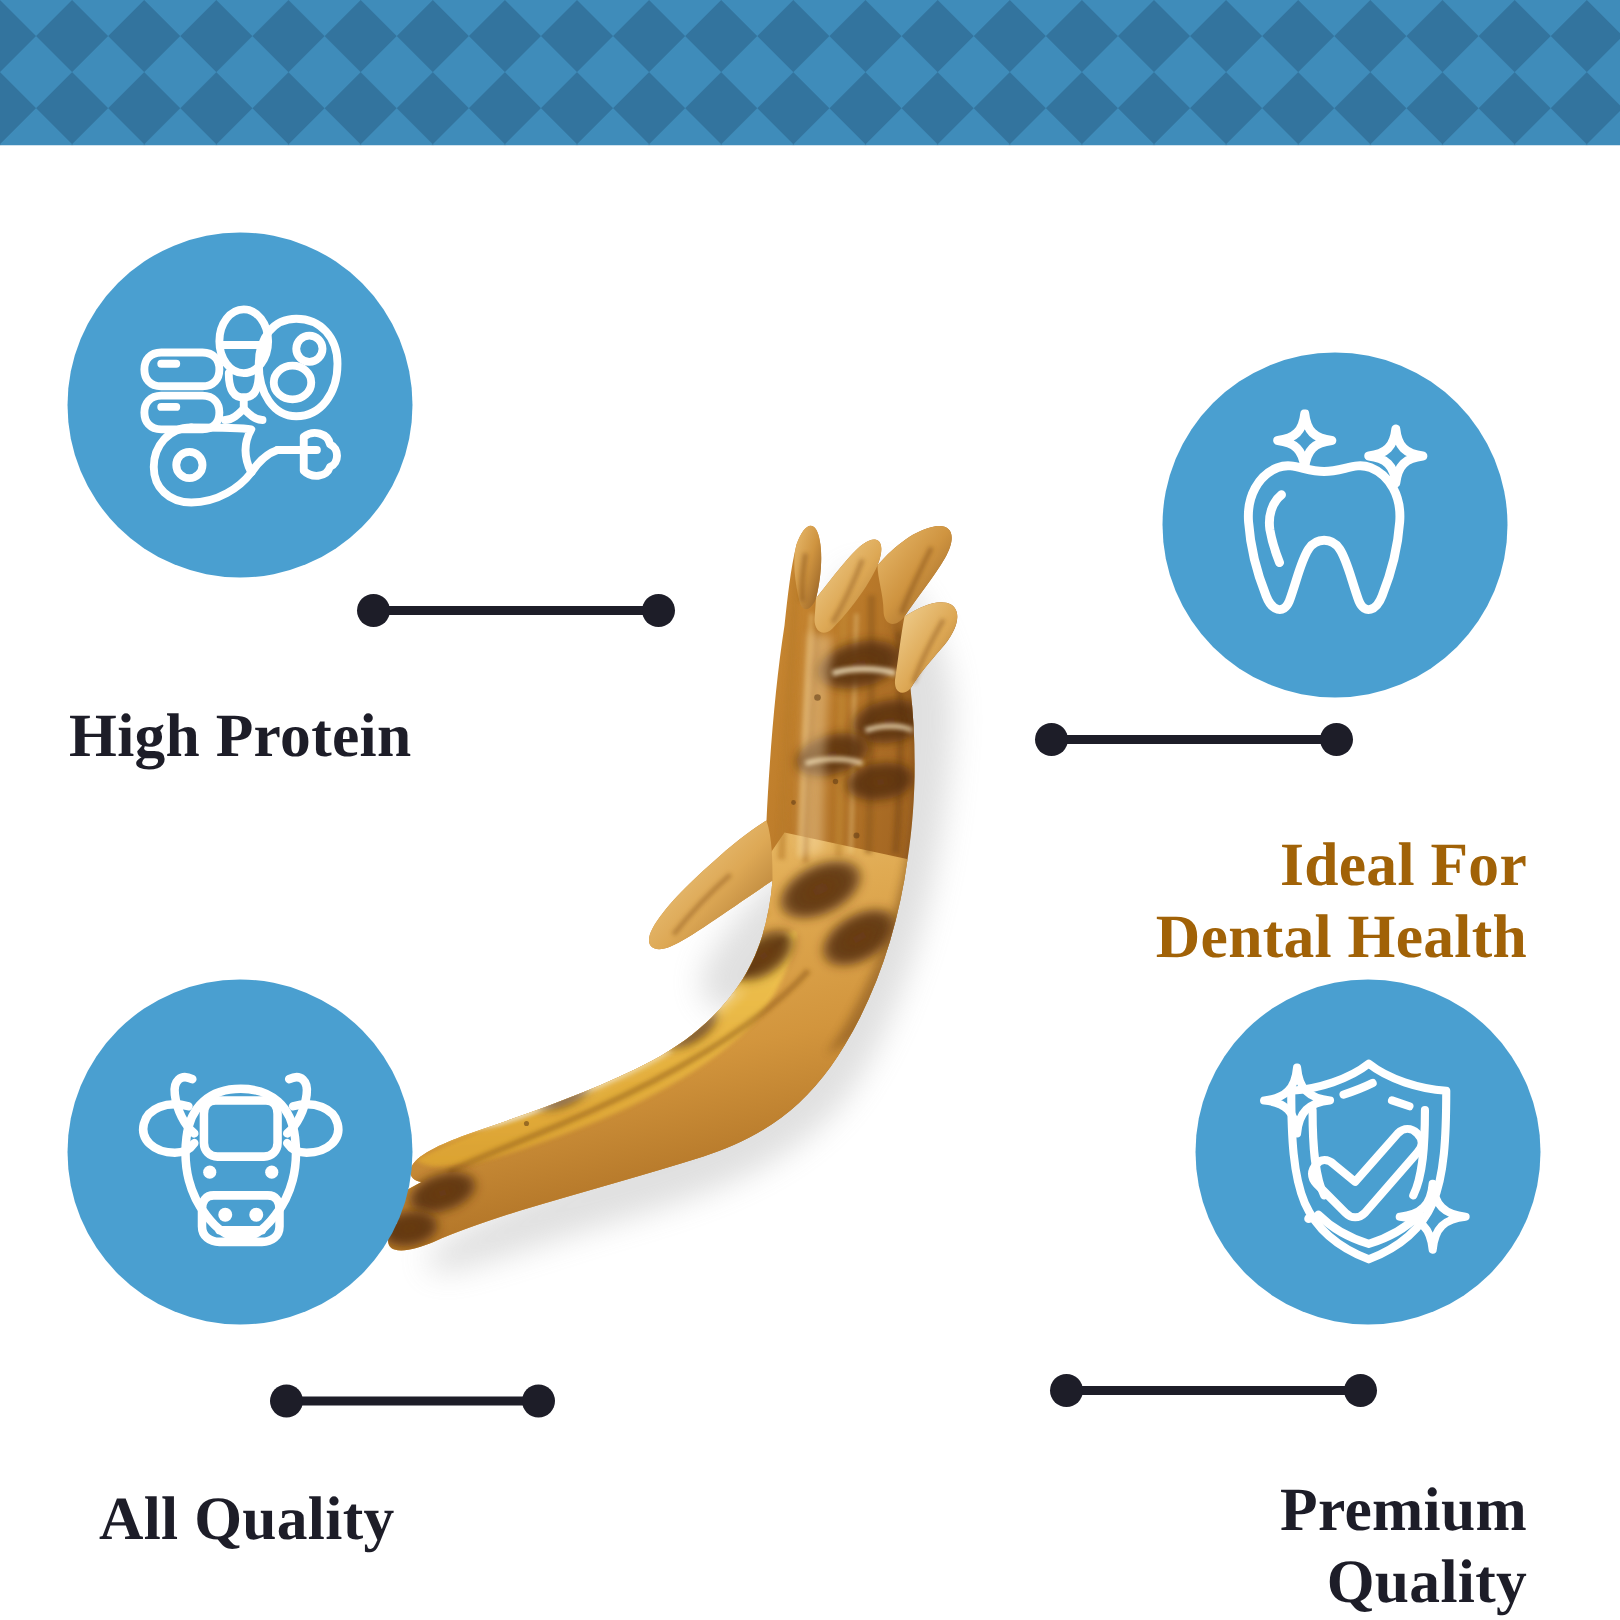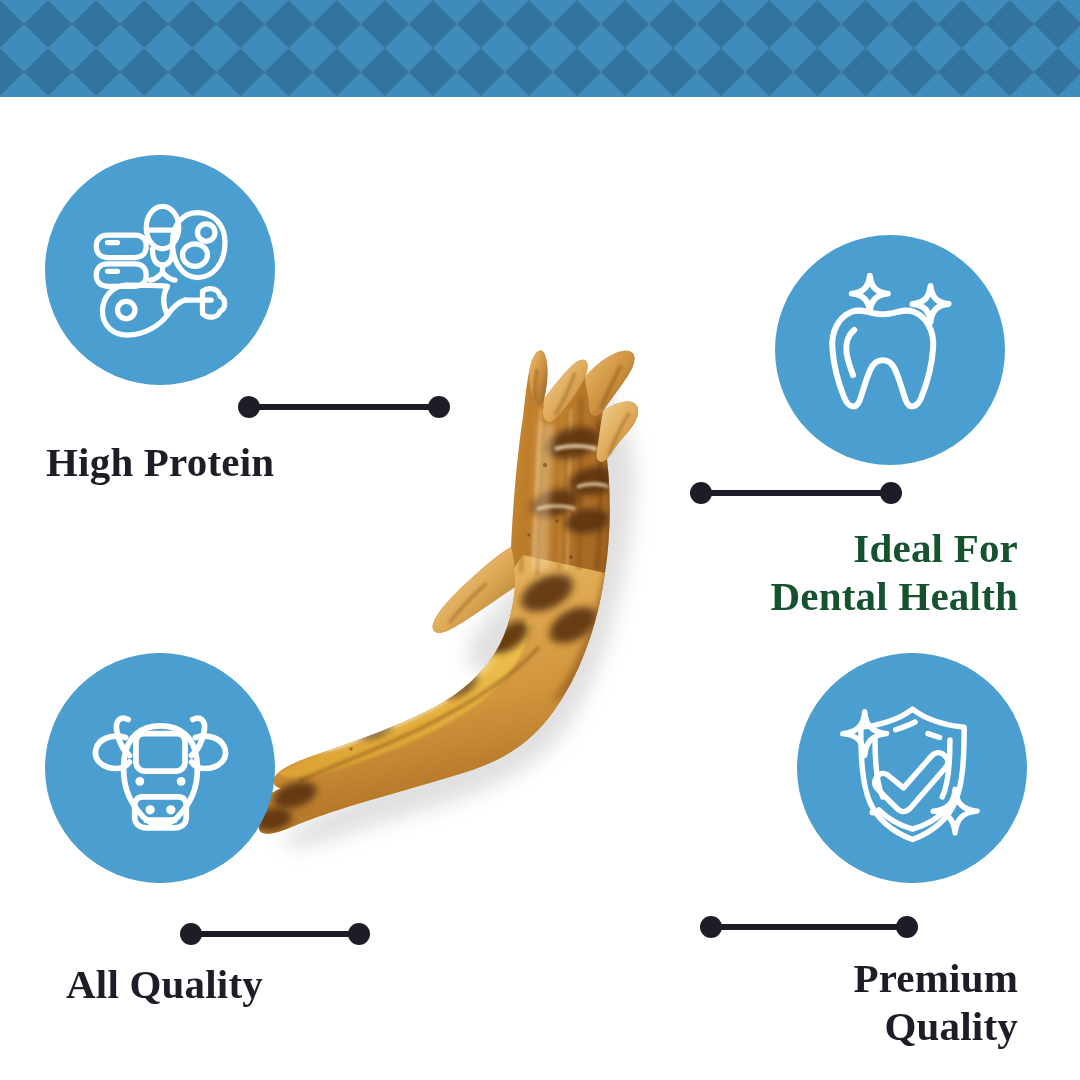--- a/index.html
+++ b/index.html
@@ -39,20 +39,21 @@
 
   
   .label{
     position:absolute;
     font-family:"Liberation Serif", serif;
     font-weight:700;
     font-size:41px;
     line-height:1.18;
     letter-spacing:0.2px;
     white-space:pre-line;
+    margin-top:28px;
   }
   .label.left-al{text-align:left;}
   .label.right-al{text-align:right;}
 
   
   .product{
     position:absolute;
     left:255px;top:325px;width:440px;height:580px;
     pointer-events:none;
   }
@@ -344,21 +345,21 @@
       <path d="M91,10 C92,19 96,23 105,24 C96,25 92,29 91,38 C90,29 86,25 77,24 C86,23 90,19 91,10 Z"></path>
     </svg>
   </div>
 
   <div class="connector" style="left:690px;top:482px;width:212px;">
     <div class="bar" style="background:#1d1d28;"></div>
     <div class="dot left" style="background:#1d1d28;"></div>
     <div class="dot right" style="background:#1d1d28;"></div>
   </div>
 
-  <div class="label right-al" style="left:600px;top:524px;width:418px;color:#14532d;">Ideal For
+  <div class="label right-al" style="left:600px;top:524px;width:418px;color:#a16207;">Ideal For
 Dental Health</div>
 
   <div class="circle" style="left:45px;top:653px;width:230px;height:230px;background:#4a9fd0;">
     <svg width="155" height="155" viewBox="0 0 120 120" fill="none" stroke="#ffffff" stroke-width="4.4" stroke-linecap="round" stroke-linejoin="round">
 
       <path d="M35,22 C29,19 25,23 26,30 C27,38 31,46 36,50"></path>
 
       <path d="M85,22 C91,19 95,23 94,30 C93,38 89,46 84,50"></path>
 
       <path d="M33,36 C22,33 12,37 10,45 C8,53 15,60 26,60 C31,60 34,58 36,55"></path>

